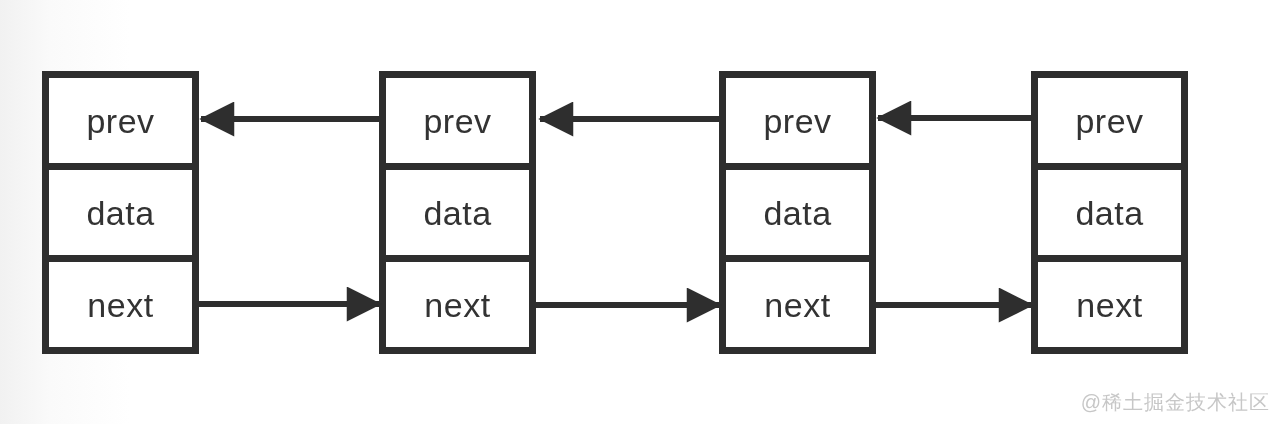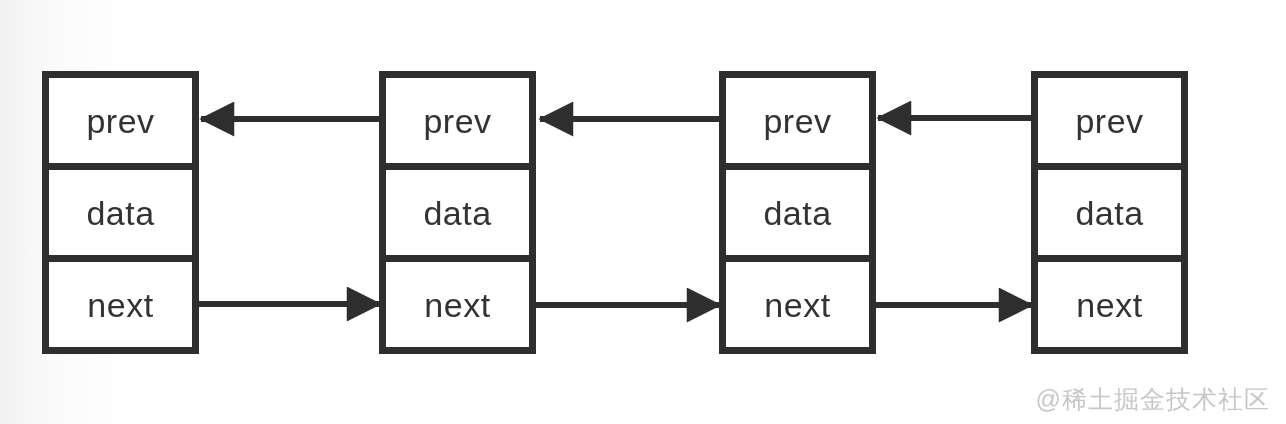--- a/index.html
+++ b/index.html
@@ -56,21 +56,21 @@
     stroke: var(--stroke, #2e2e2e);
     stroke-width: 6;
   }
   svg.arrows .arrowhead-shape {
     fill: var(--stroke, #2e2e2e);
   }
   .watermark {
     position: absolute;
     right: 16px;
     bottom: 8px;
-    font-size: 25px;
+    font-size: 20px;
     color: var(--watermark-text, #c7c7c7);
     letter-spacing: 1px;
     white-space: nowrap;
   }
 </style>
 </head>
 <body>
 
 <div class="stage">
 

